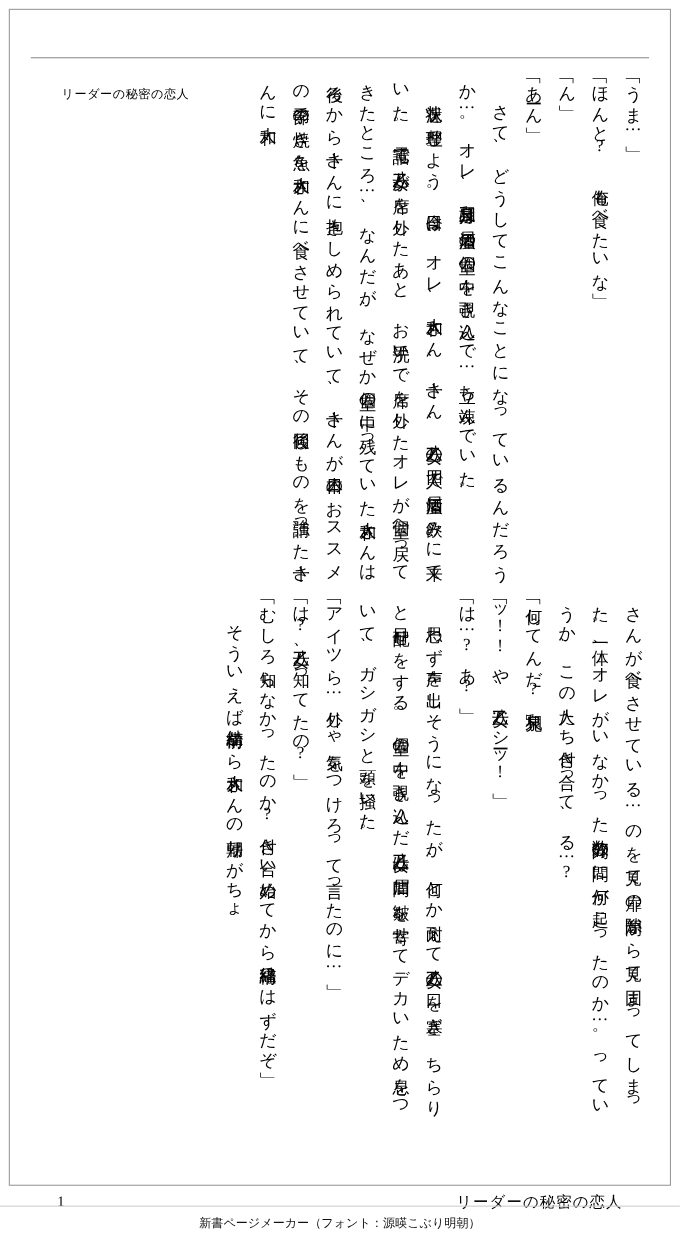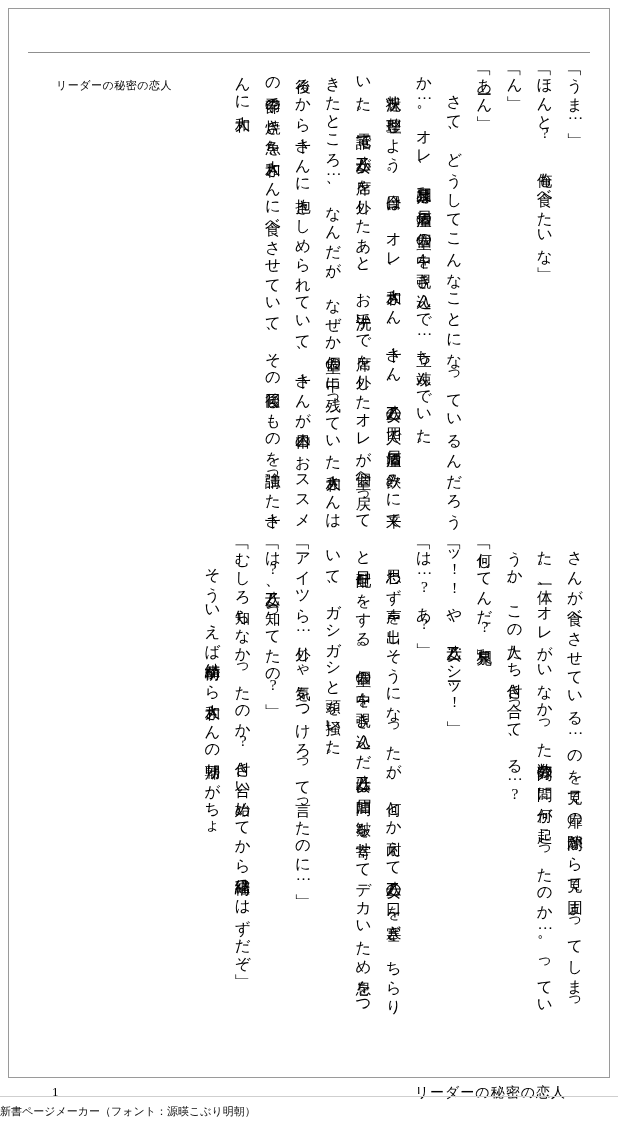--- a/index.html
+++ b/index.html
@@ -115,21 +115,21 @@
     width: 618px;
     height: 1px;
     background: #cfcfcf;
   }
 
   .credit {
     position: absolute;
     left: 0;
     top: 1104px;
     width: 618px;
-    text-align: left;
+    text-align: center;
     font-size: 11px;
     color: #111;
   }
 </style>
 </head>
 <body>
 
 <div class="page">
 
   <div class="page-frame"></div>

